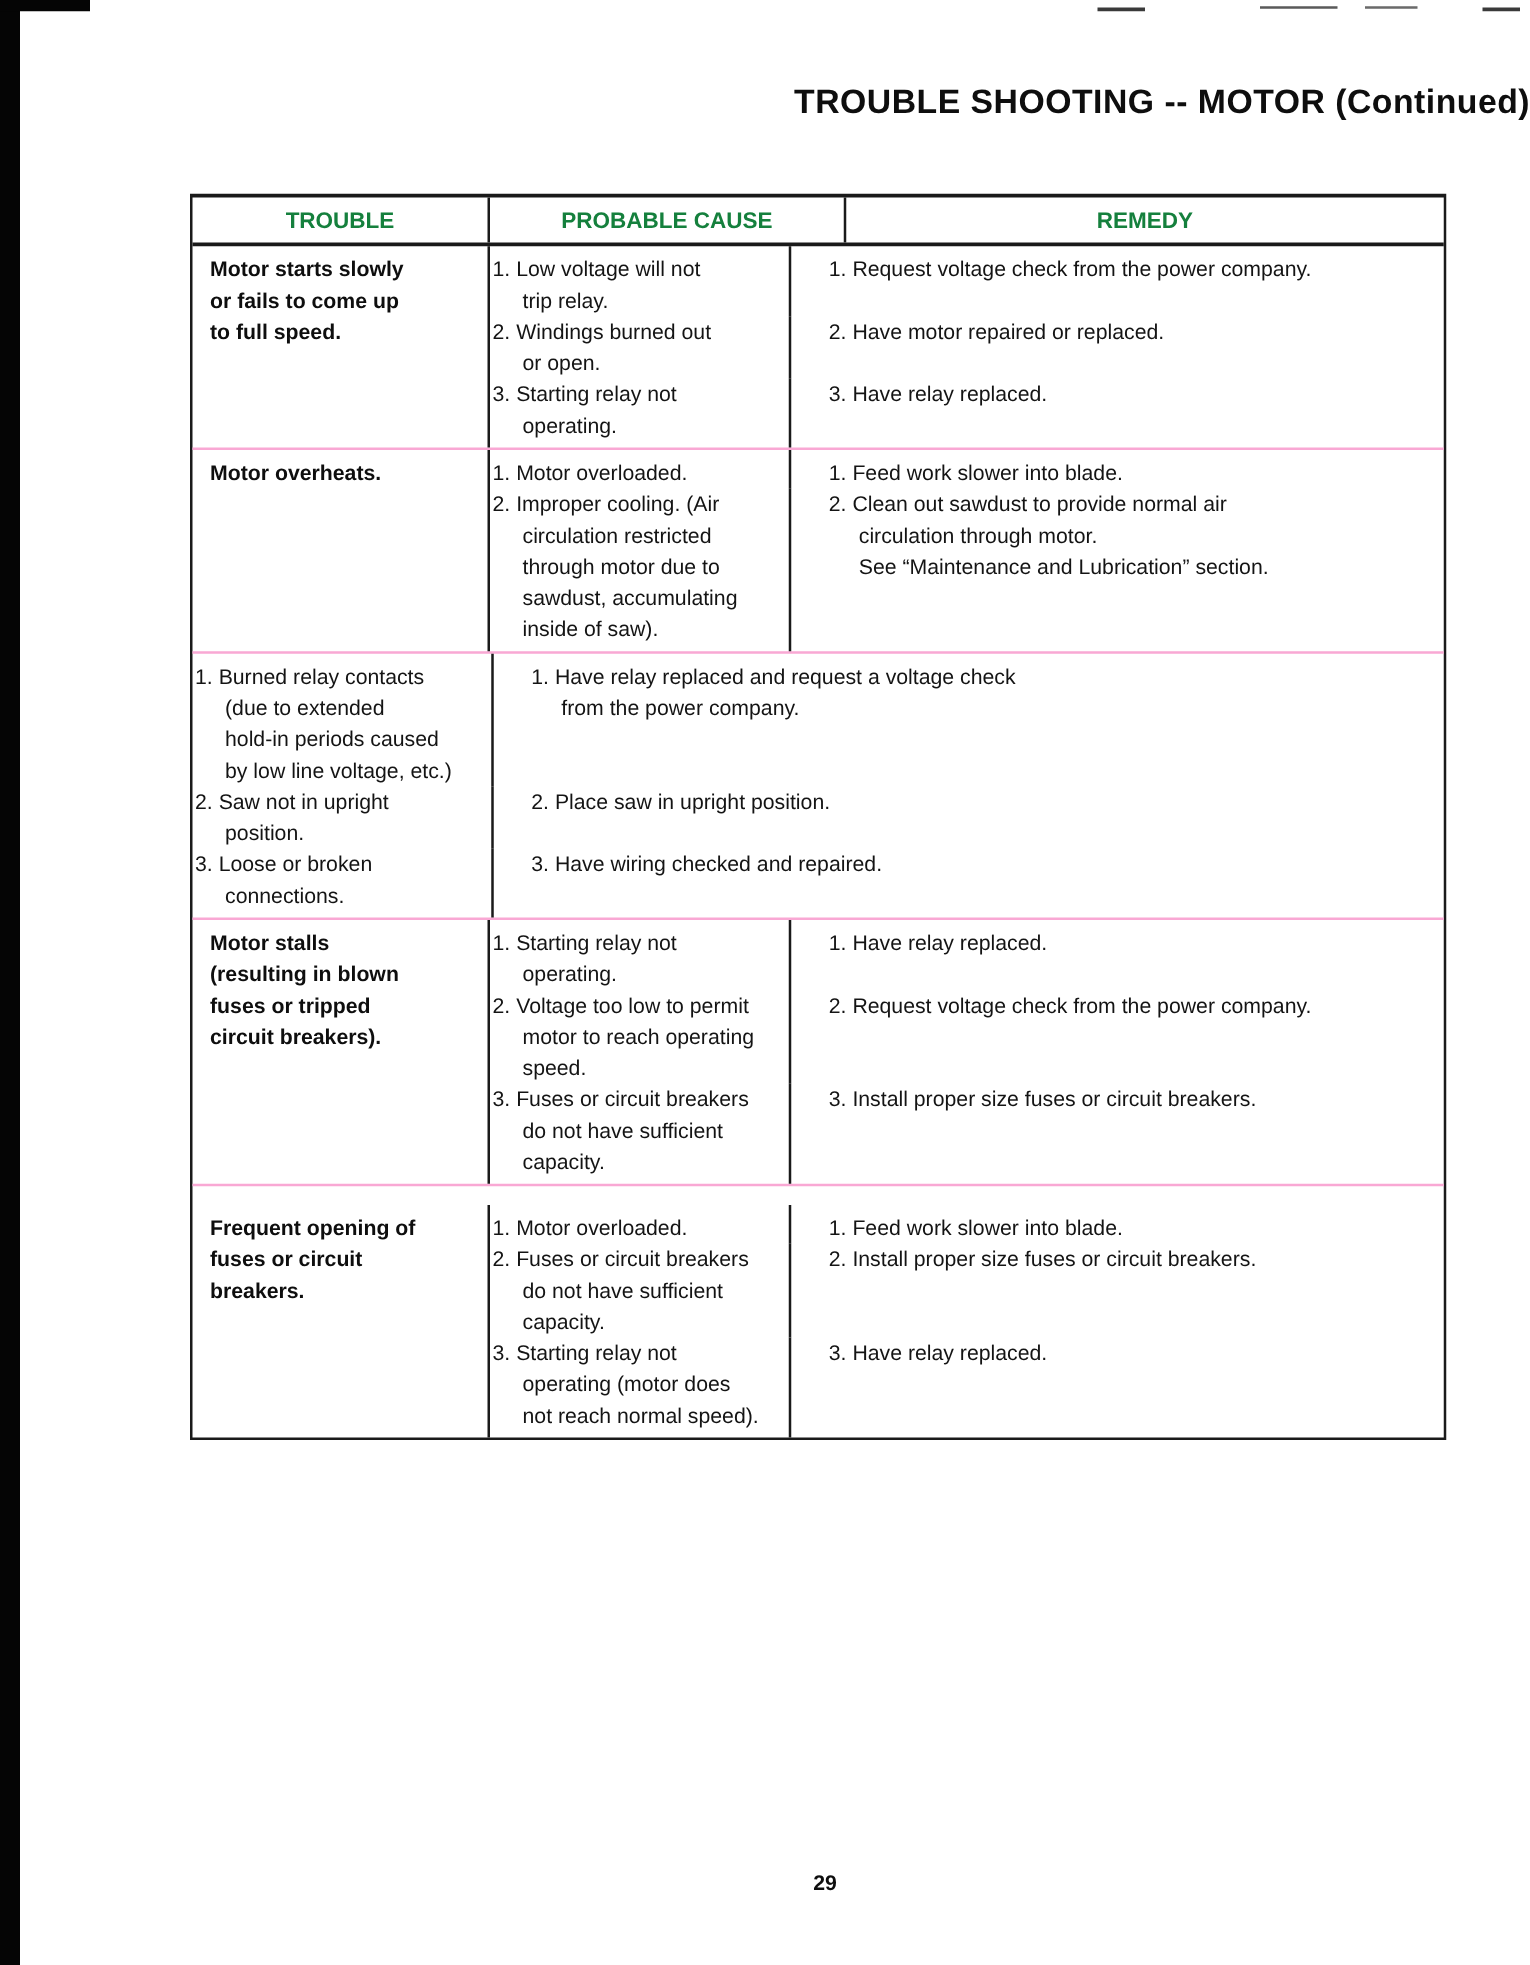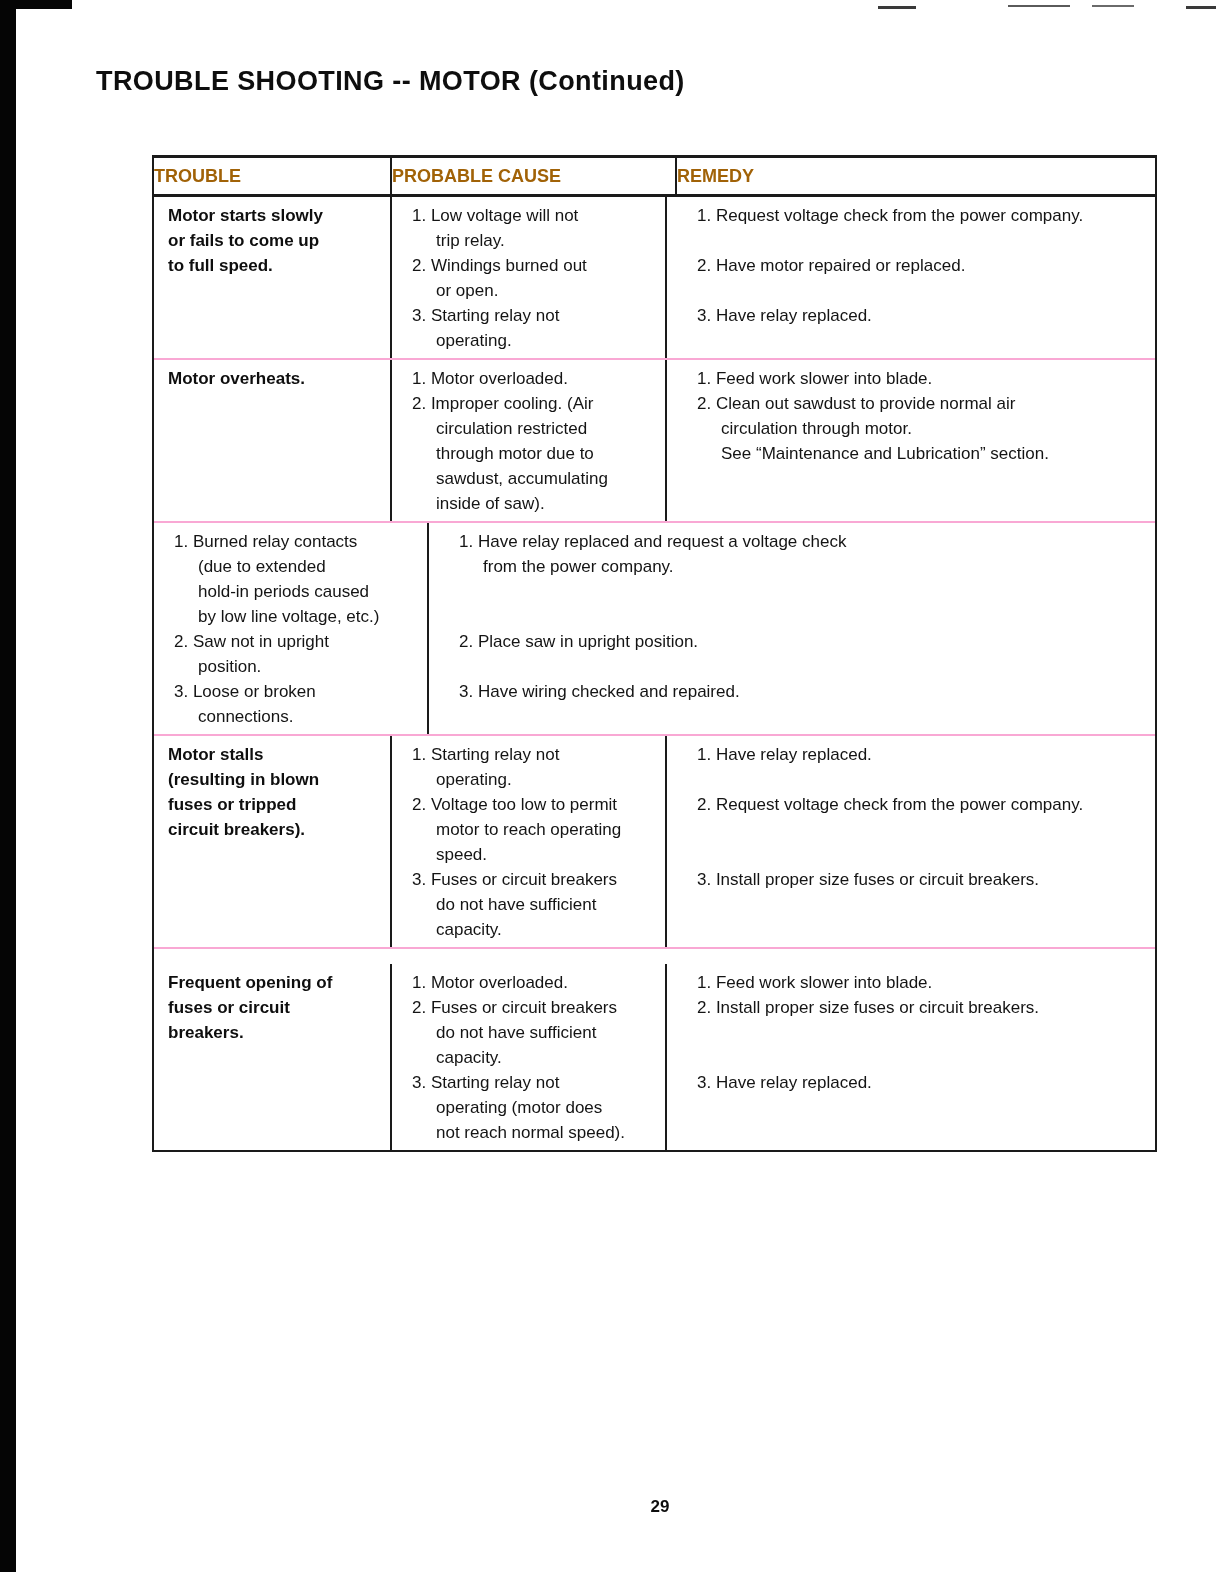--- a/index.html
+++ b/index.html
@@ -29,43 +29,44 @@
   }
   .dash { position: absolute; background: #444; }
   .dash1 { left: 878px; top: 6px;  width: 38px; height: 3px; background:#3a3a3a;}
   .dash2 { left: 1008px; top: 5px; width: 62px; height: 2px; background:#5a5a5a;}
   .dash3 { left: 1092px; top: 5px; width: 42px; height: 2px; background:#6a6a6a;}
   .dash4 { left: 1186px; top: 6px; width: 30px; height: 3px; background:#3a3a3a;}
 
   .title {
     position: absolute;
     left: 96px; top: 66px; width: 1128px;
-    text-align: left;
+    text-align: right;
     font-size: 27px;
     font-weight: bold;
     letter-spacing: 0.4px;
     color: #0e0e0e;
   }
 
   .ts-table {
     position: absolute;
     left: 152px; top: 155px;
     width: 1005px;
     border: 2px solid #1a1a1a;
     border-top-width: 3px;
   }
   .header-row {
     display: flex;
     border-bottom: 3px solid #1a1a1a;
   }
   .h-cell {
     font-weight: bold;
     font-size: 18px;
+    text-align: center;
     padding: 8px 0 7px 0;
-    color: #a16207;
+    color: #15803d;
   }
   .w-trouble { width: 238px; }
   .w-cause   { width: 285px; }
   .w-remedy  { flex: 1; }
   .br { border-right: 2px solid #1a1a1a; }
 
   .body-row {
     display: flex;
     align-items: stretch;
     border-bottom: 2px solid #f9a8d4;
@@ -89,23 +90,23 @@
   }
   .item-row {
     display: flex;
     align-items: stretch;
   }
   .item-row:first-child .cause-cell,
   .item-row:first-child .remedy-cell { padding-top: 6px; }
   .item-row:last-child .cause-cell,
   .item-row:last-child .remedy-cell { padding-bottom: 5px; }
   .cause-cell {
-    width: 275px;
+    width: 241px;
     border-right: 2px solid #1a1a1a;
-    padding-left: 20px;
+    padding-left: 2px;
     padding-right: 8px;
   }
   .remedy-cell {
     flex: 1;
     padding-left: 30px;
     padding-right: 22px;
   }
   .entry {
     font-size: 17px;
     line-height: 25px;

